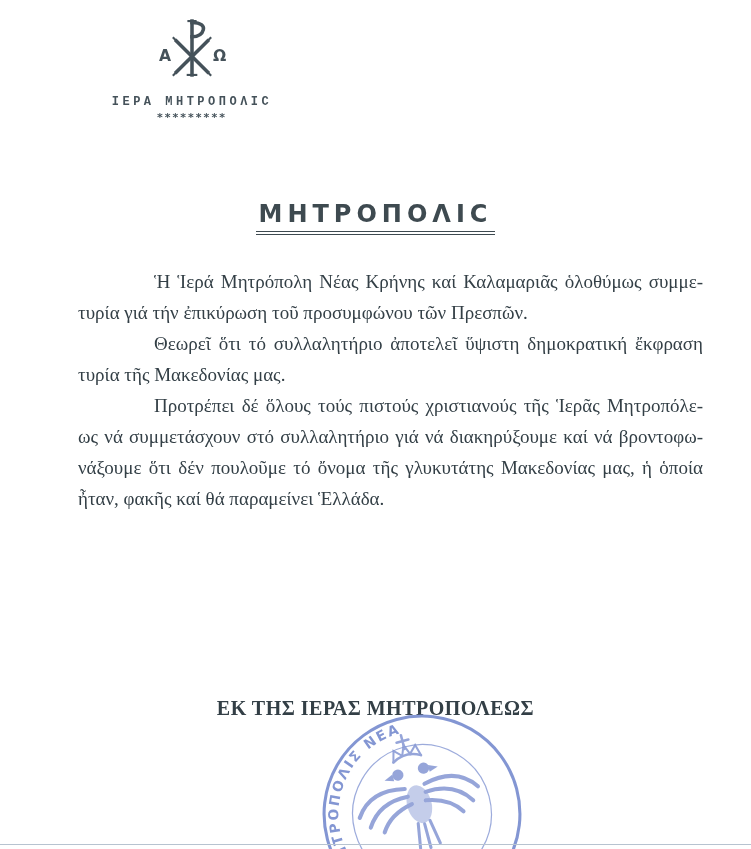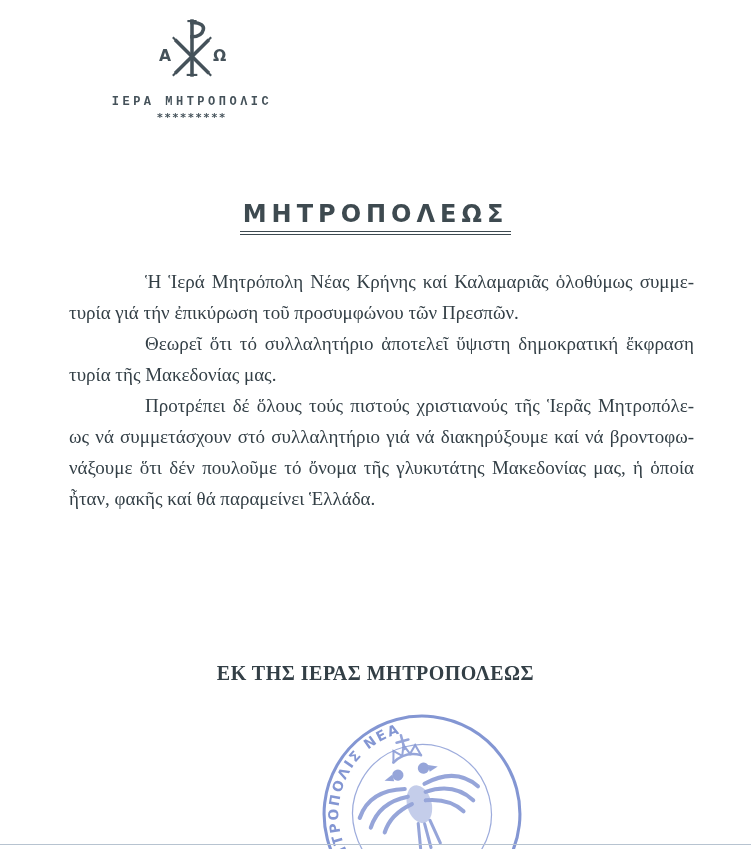--- a/index.html
+++ b/index.html
@@ -16,27 +16,27 @@
     font-size:14px;letter-spacing:2.5px;line-height:20px;white-space:nowrap;}
   .lh-stars{font-family:"DejaVu Sans","Liberation Sans",sans-serif;font-weight:bold;
     font-size:11px;letter-spacing:2px;line-height:12px;color:#45525a;}
   
   .title-wrap{position:absolute;left:0;top:200px;width:100%;text-align:center;}
   .title-outer{display:inline-block;border-bottom:1.5px solid #3e4a50;padding-bottom:2px;}
   .title-inner{display:inline-block;border-bottom:1.5px solid #3e4a50;padding:0 3px 3px 3px;
     font-family:"DejaVu Sans","Liberation Sans",sans-serif;font-weight:bold;
     font-size:24px;letter-spacing:5px;color:#3e4a50;}
   
-  .body-text{position:absolute;left:69px;top:266px;width:625px;color:#333f46;
+  .body-text{position:absolute;left:78px;top:266px;width:625px;color:#333f46;
     font-size:19px;line-height:31px;}
   .bline{text-align:justify;text-align-last:justify;}
   .bline.indent{padding-left:76px;}
   .bline.last{text-align:center;text-align-last:left;}
   
-  .footer{position:absolute;left:0;top:662px;width:100%;text-align:center;
+  .footer{position:absolute;left:0;top:697px;width:100%;text-align:center;
     font-weight:bold;font-size:20px;letter-spacing:0.5px;color:#333f46;}
   
   .stamp{position:absolute;left:320px;top:712px;width:204px;height:204px;opacity:0.88;}
   
   .scan-line{position:absolute;left:0;top:844px;width:100%;height:1px;background:#b7c3d0;}
 </style>
 </head>
 <body>
 
 <div class="page">
@@ -56,21 +56,21 @@
         <path d="M29 32 L37 40 M73 76 L81 84 M73 40 L81 32 M29 84 L37 76" stroke-width="3"></path>
       </g>
       <text x="17" y="64" text-anchor="middle" font-family="DejaVu Sans, sans-serif" font-size="22" font-weight="bold" fill="#45525a">Α</text>
       <text x="94" y="64" text-anchor="middle" font-family="DejaVu Sans, sans-serif" font-size="22" font-weight="bold" fill="#45525a">Ω</text>
     </svg>
     <div class="lh-line1">ΙΕΡΑ ΜΗΤΡΟΠΟΛΙϹ</div>
     <div class="lh-stars">*********</div>
   </div>
 
   <div class="title-wrap">
-    <span class="title-outer"><span class="title-inner">ΜΗΤΡΟΠΟΛΕΩΣ</span></span>
+    <span class="title-outer"><span class="title-inner">ΜΗΤΡΟΠΟΛΙϹ</span></span>
   </div>
 
   <div class="body-text">
     <div class="bline indent">Ἡ Ἱερά Μητρόπολη Νέας Κρήνης καί Καλαμαριᾶς ὁλοθύμως συμμε-</div>
     <div class="bline last">τυρία γιά τήν ἐπικύρωση τοῦ προσυμφώνου τῶν Πρεσπῶν.</div>
     <div class="bline indent">Θεωρεῖ ὅτι τό συλλαλητήριο ἀποτελεῖ ὕψιστη δημοκρατική ἔκφραση</div>
     <div class="bline last">τυρία τῆς Μακεδονίας μας.</div>
     <div class="bline indent">Προτρέπει δέ ὅλους τούς πιστούς χριστιανούς τῆς Ἱερᾶς Μητροπόλε-</div>
     <div class="bline">ως νά συμμετάσχουν στό συλλαλητήριο γιά νά διακηρύξουμε καί νά βροντοφω-</div>
     <div class="bline">νάξουμε ὅτι δέν πουλοῦμε τό ὄνομα τῆς γλυκυτάτης Μακεδονίας μας, ἡ ὁποία</div>

